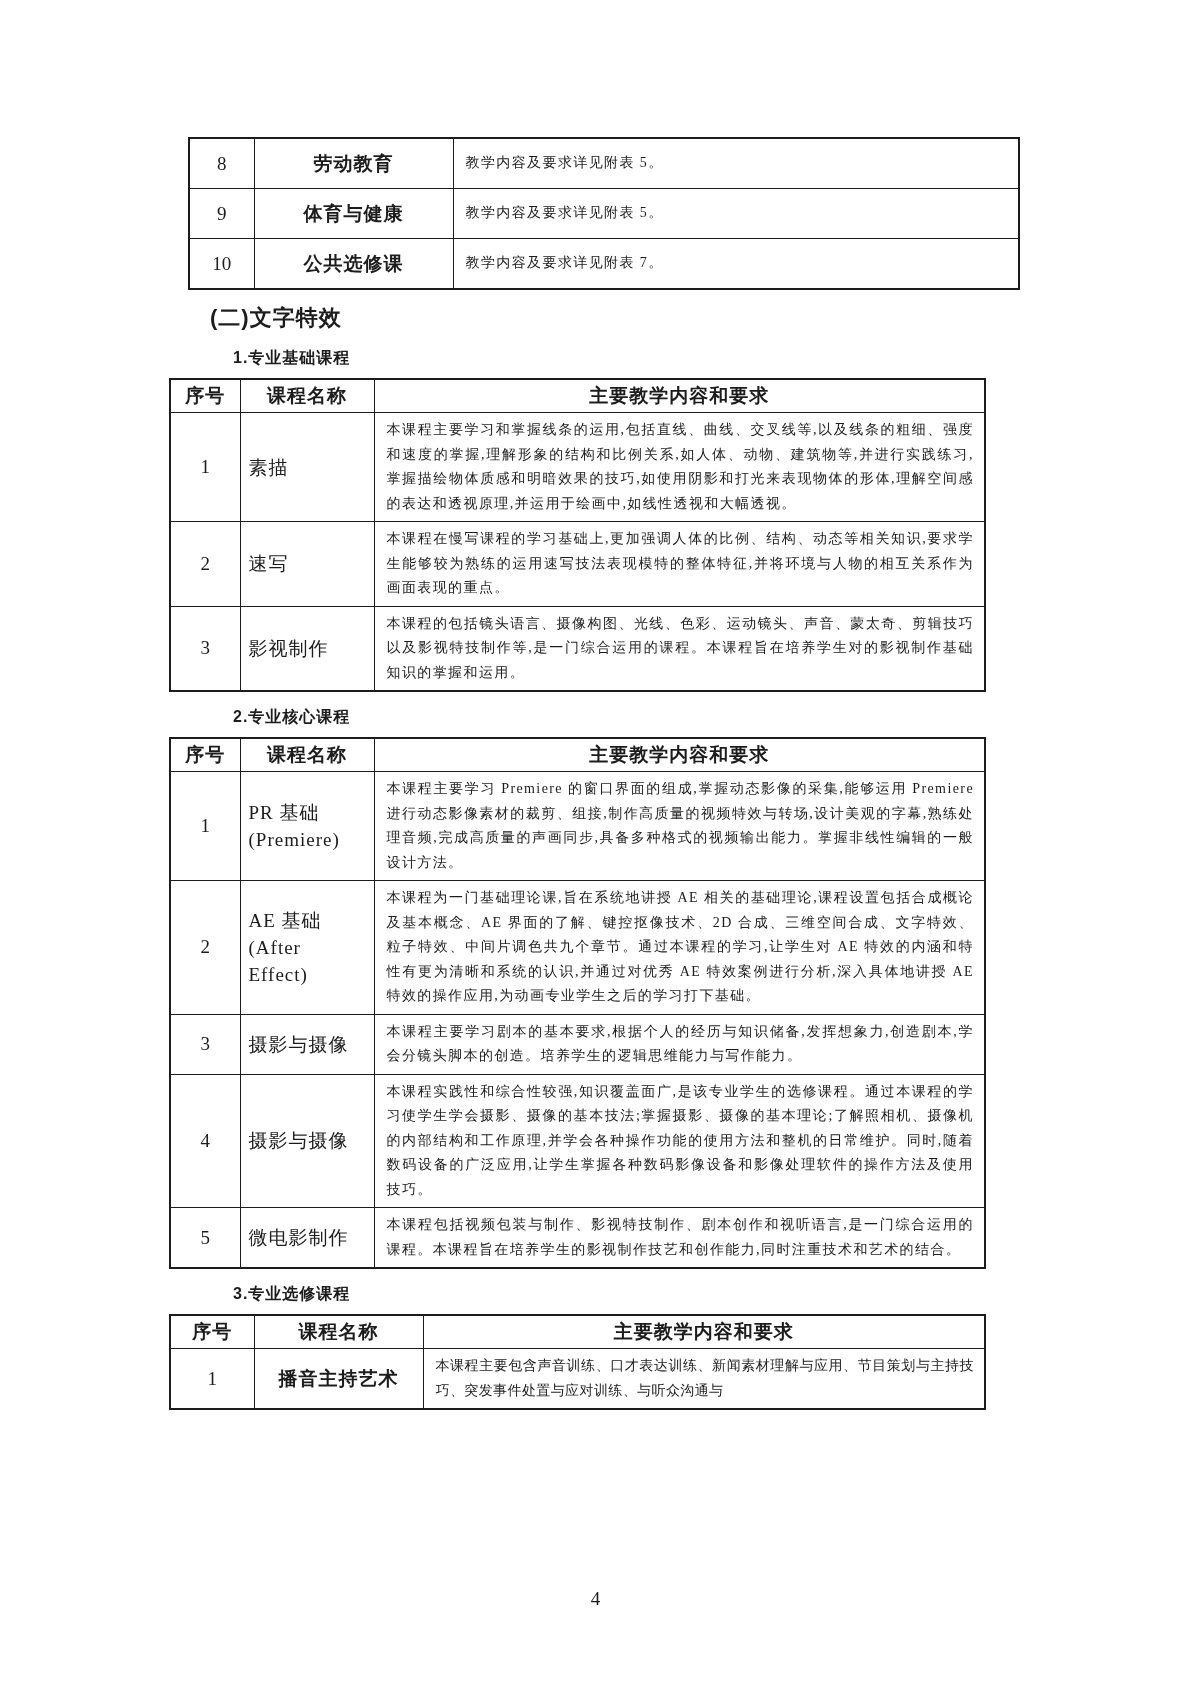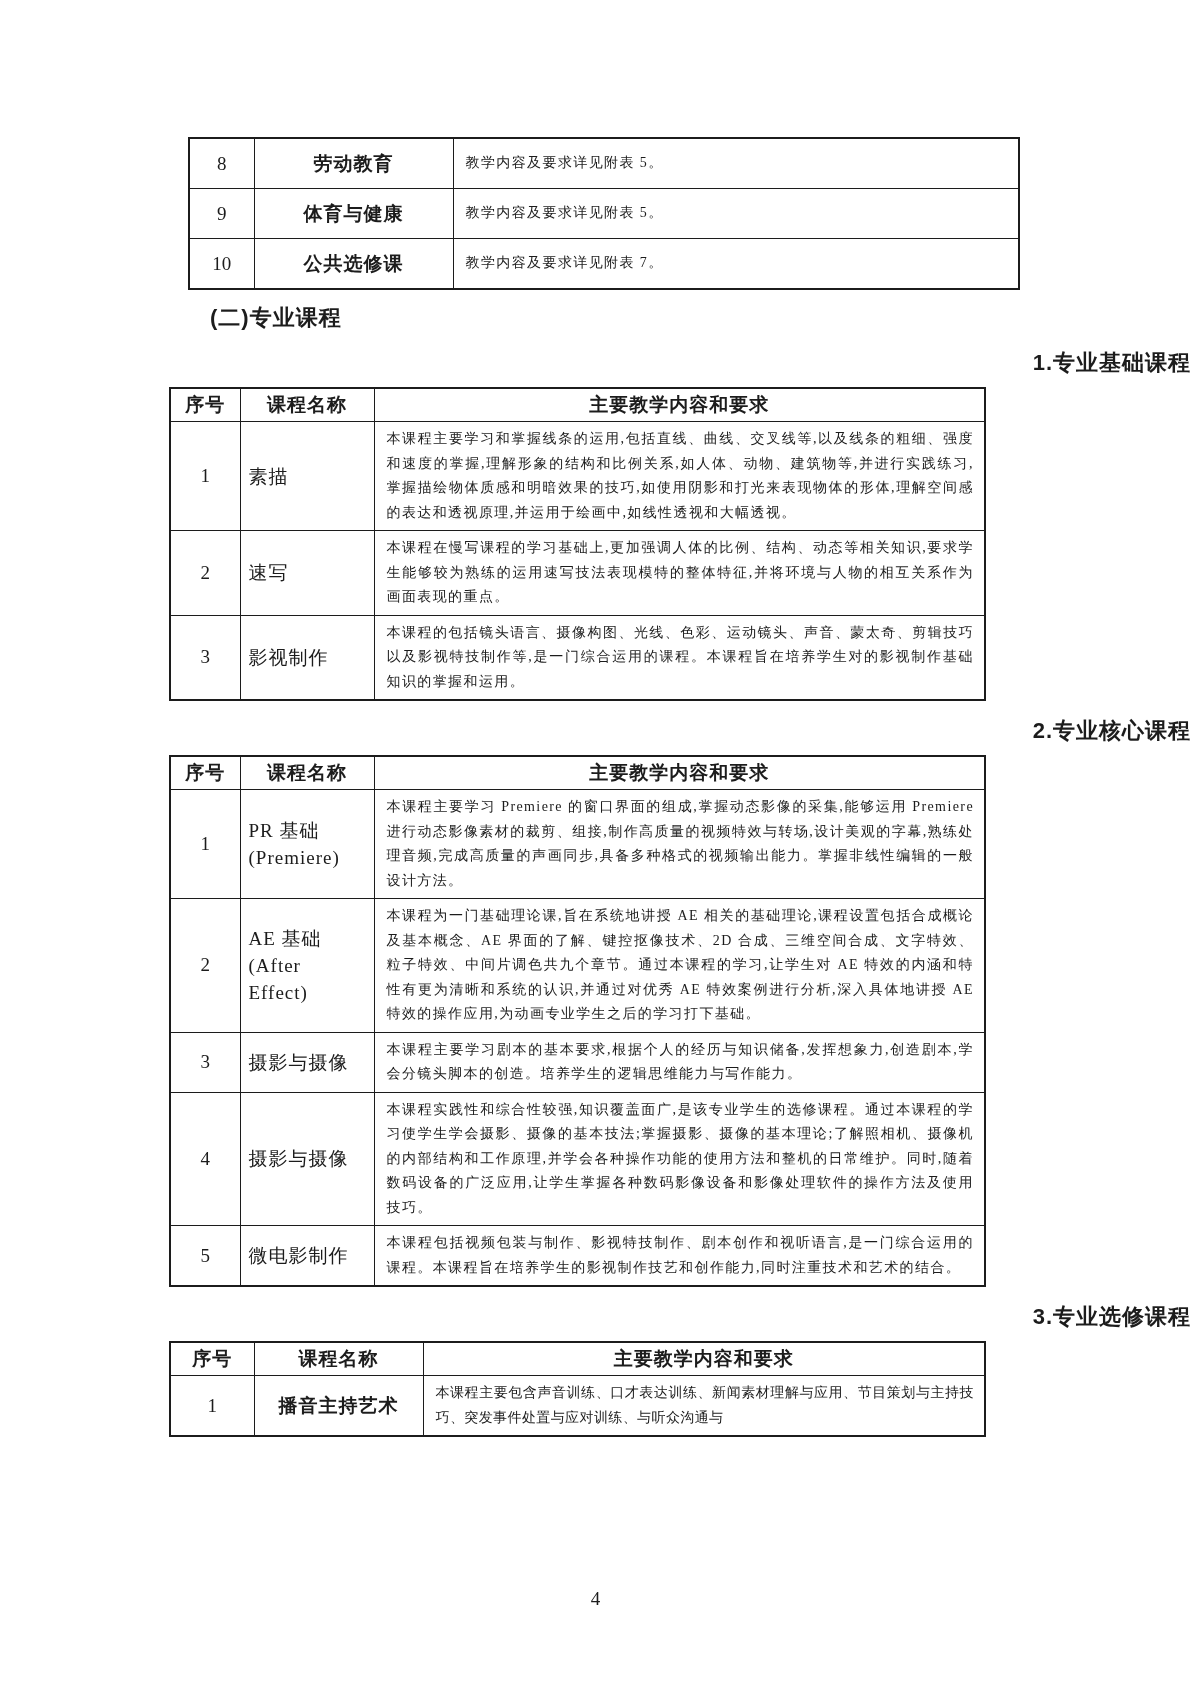--- a/index.html
+++ b/index.html
@@ -31,21 +31,21 @@
     vertical-align:middle;
   }
   .elect-tbl td.content { letter-spacing:0.4px;margin-top:22px; }
 
   .sec-heading {
     margin:13px 0 0 210px; font-family:"Liberation Sans","DejaVu Sans",sans-serif;
     font-weight:bold; font-size:22px; letter-spacing:1px;
   }
   .sub-heading {
     margin:15px 0 9px 233px; font-family:"Liberation Sans","DejaVu Sans",sans-serif;
-    font-weight:bold; font-size:22px; letter-spacing:1px;text-align:right;
+    font-weight:bold; font-size:16px; letter-spacing:1px;
   }
   .pageno {
     position:absolute; top:1588px; left:0; width:100%;
     text-align:center; font-size:19px;
   }
 </style>
 </head>
 <body>
 
 <div class="page">
@@ -68,21 +68,21 @@
         <td class="content">教学内容及要求详见附表 5。</td>
       </tr>
       <tr>
         <td class="num">10</td>
         <td class="name center">公共选修课</td>
         <td class="content">教学内容及要求详见附表 7。</td>
       </tr>
     </tbody>
   </table>
 
-  <div class="sec-heading">(二)专业课程</div>
+  <div class="sec-heading">(二)文字特效</div>
 
   <div class="sub-heading">1.专业基础课程</div>
 
   <table class="tbl main-tbl">
     <colgroup>
         <col style="width:70px">
         <col style="width:134px">
         <col>
       </colgroup>
     <thead>

